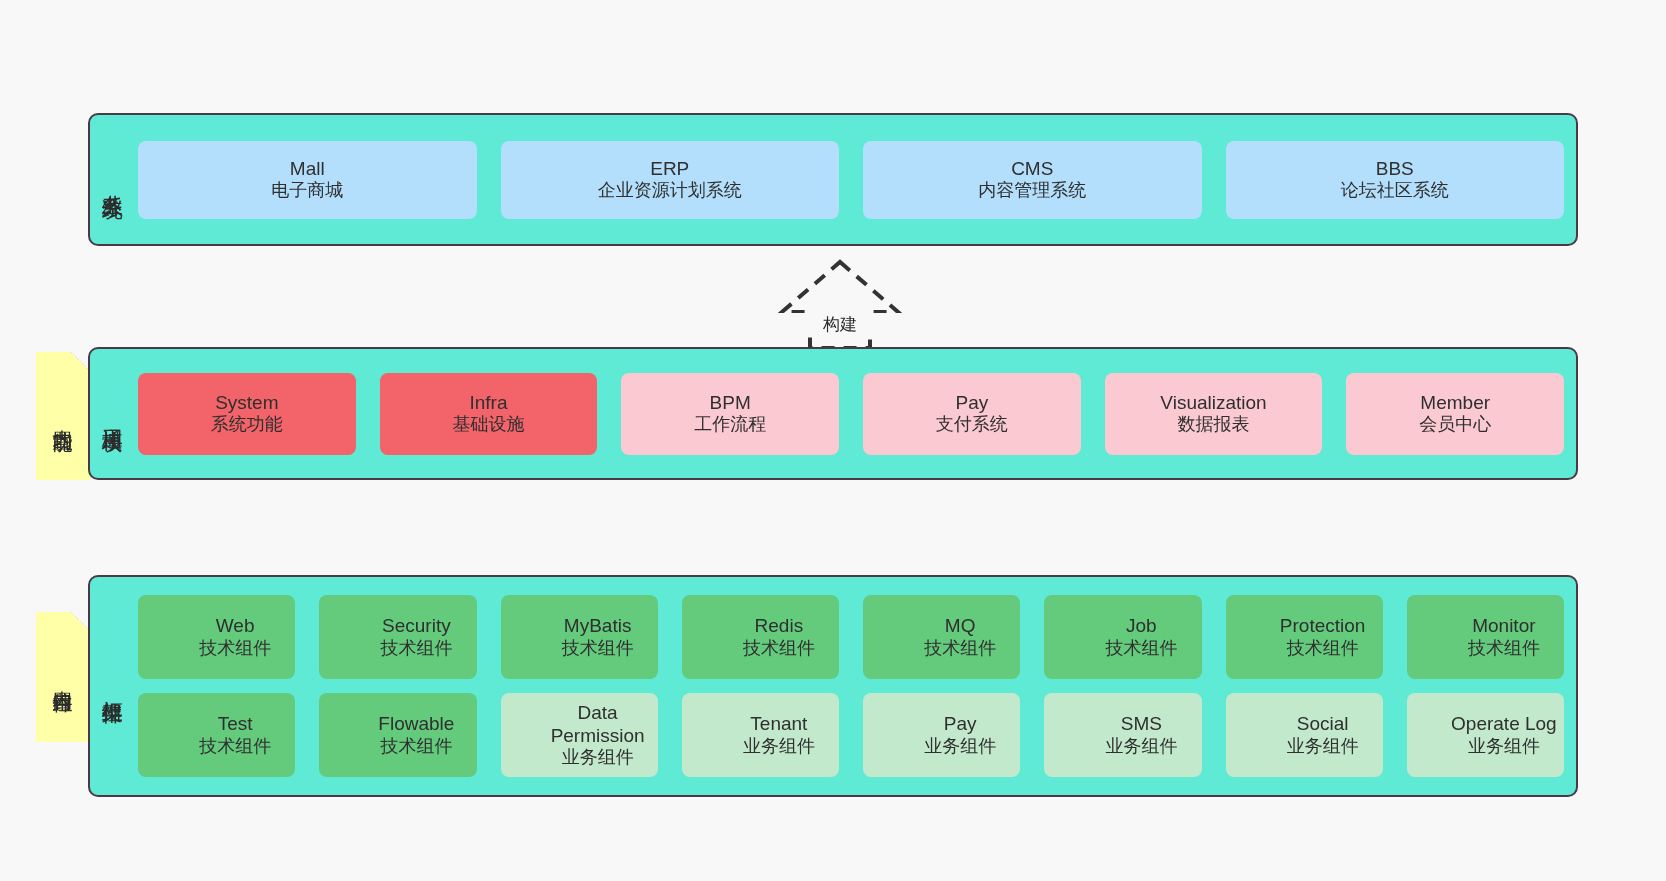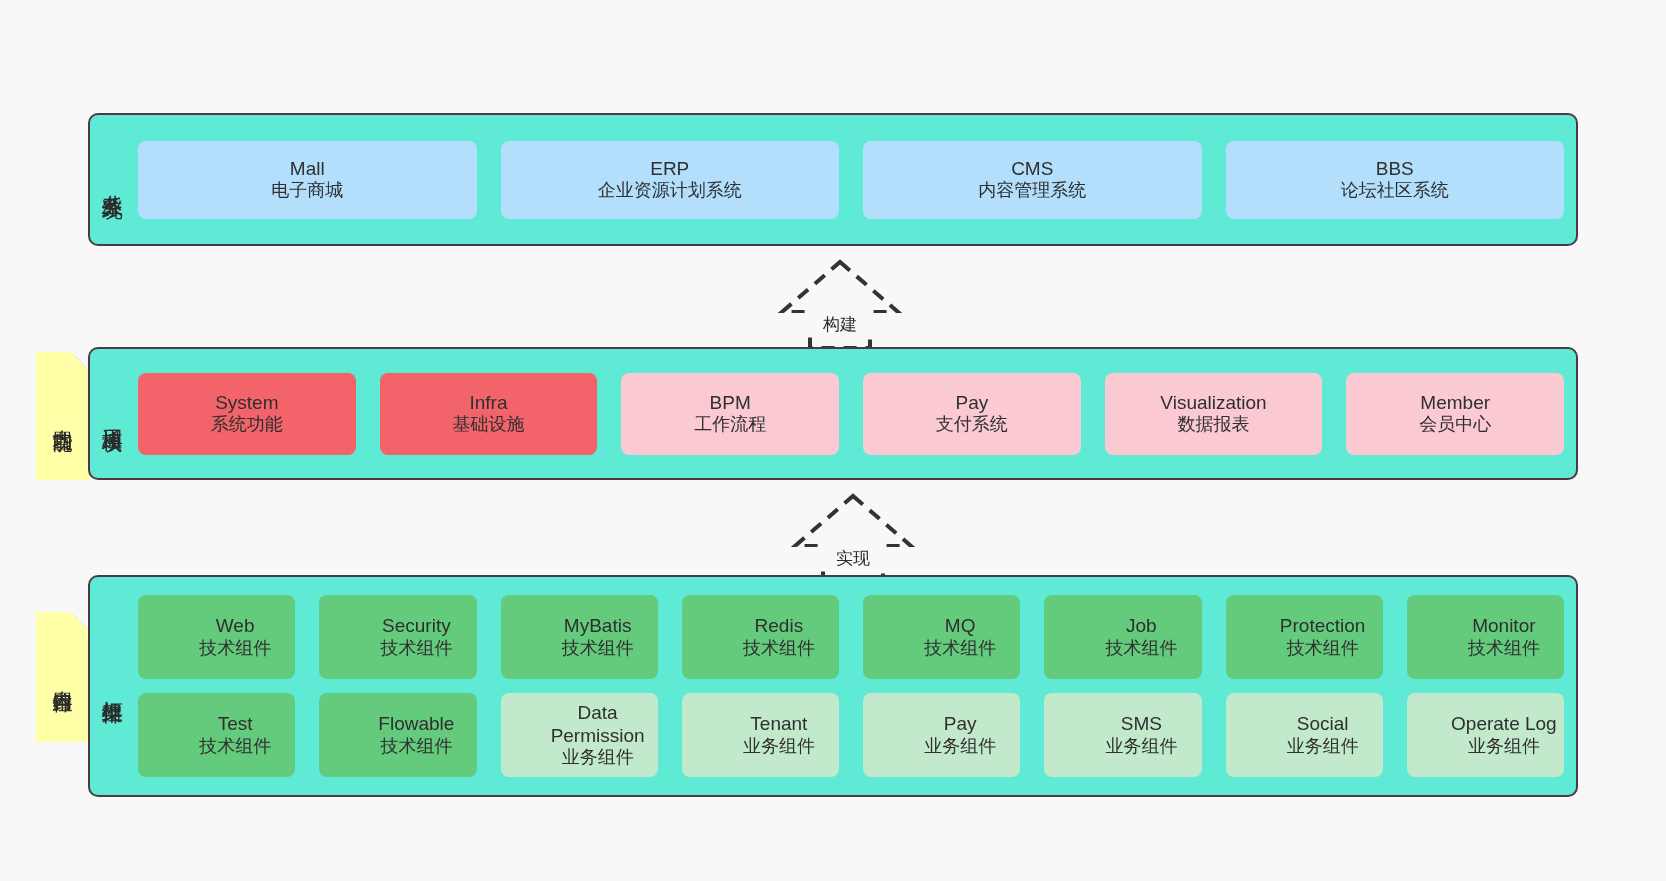--- a/index.html
+++ b/index.html
@@ -217,26 +217,20 @@
           <span class="cn">数据报表</span>
         </div>
         <div class="node pink">
           <span class="en">Member</span>
           <span class="cn">会员中心</span>
         </div>
       </div>
     </div>
   </div>
 
-  <div class="arrow" id="arrow-realize">
-    <svg viewBox="0 0 160 92" xmlns="http://www.w3.org/2000/svg">
-      <path d="M80 4 L138 54 L110 54 L110 90 L50 90 L50 54 L22 54 Z" fill="none" stroke="#333333" stroke-width="4" stroke-dasharray="13 9" stroke-linejoin="miter"></path>
-    </svg>
-    <div class="arrow-label">实现</div>
-  </div>
 
   <div class="note" id="note-builtin-components">
     <span>内置组件</span>
   </div>
 
   <div class="layer" id="layer-framework">
     <div class="layer-title">框架组件</div>
     <div class="layer-body">
 
       <div class="row">

